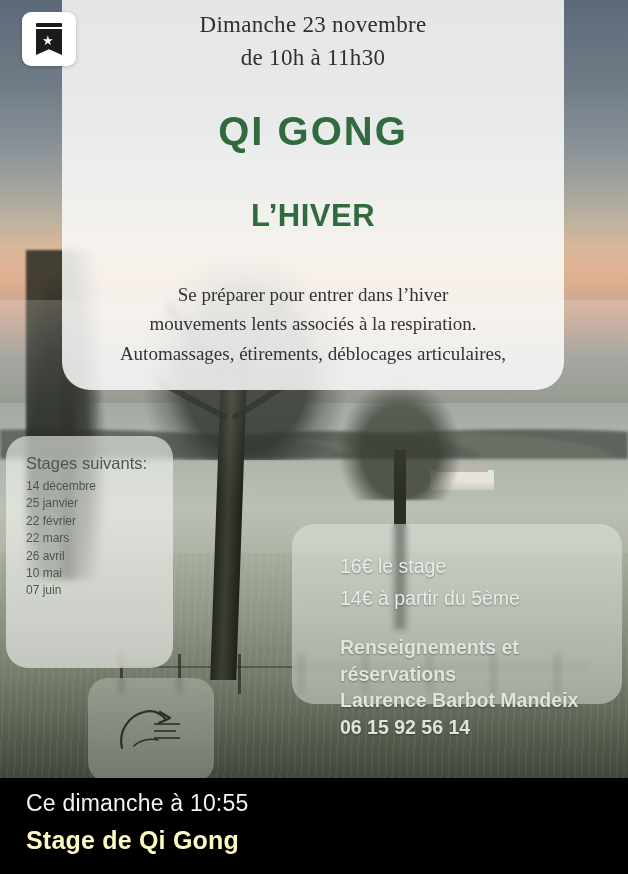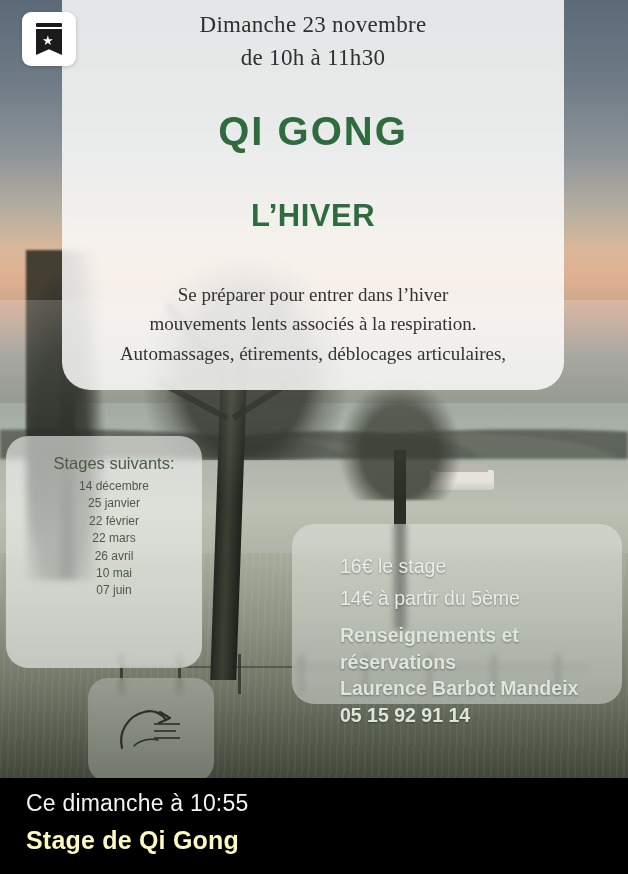--- a/index.html
+++ b/index.html
@@ -188,25 +188,24 @@
   .desc {
     margin-top: 46px;
     font-family: "Liberation Serif", serif;
     font-size: 19px;
     line-height: 1.55;
     color: #333;
   }
 
   .card-dates {
     left: 6px; top: 436px;
-    width: 196px; height: 232px;
+    width: 167px; height: 232px;
     background: rgba(242,244,240,.62);
     border-radius: 22px;
     padding: 18px 0 0 20px;
-    text-align: center;
   }
   .card-dates .lbl {
     font-size: 16.5px;
     color: #4b5a46;
     margin-bottom: 5px;
   }
   .card-dates .d {
     font-size: 12px;
     color: #4b5a46;
     line-height: 1.45;
@@ -219,21 +218,21 @@
     border-radius: 22px;
     padding: 26px 0 0 48px;
   }
   .card-info .price {
     font-size: 19.5px;
     color: #e9eee9;
     line-height: 1.65;
     text-shadow: 0 1px 2px rgba(0,0,0,.35);
   }
   .card-info .contact-head {
-    margin-top: 8px;
+    margin-top: 20px;
     font-size: 19.5px;
     font-weight: bold;
     color: #dde6dd;
     line-height: 1.35;
     text-shadow: 0 1px 2px rgba(0,0,0,.35);
   }
   .card-info .contact-line {
     font-size: 19.5px;
     font-weight: bold;
     color: #dde6dd;
@@ -369,21 +368,21 @@
       <div class="d">10 mai</div>
       <div class="d">07 juin</div>
     </div>
 
     <div class="card card-info">
       <div class="price">16€ le stage</div>
       <div class="price">14€ à partir du 5ème</div>
       <div class="contact-head">Renseignements et</div>
       <div class="contact-head" style="margin-top:0">réservations</div>
       <div class="contact-line">Laurence Barbot Mandeix</div>
-      <div class="contact-line">05 15 92 91 14</div>
+      <div class="contact-line">06 15 92 56 14</div>
     </div>
 
     <div class="card card-logo">
       <svg width="74" height="68" viewBox="0 0 74 68">
         <path d="M8 52 C4 36 14 20 30 16 C40 13 48 18 52 24" fill="none" stroke="#2b2f28" stroke-width="2.2" stroke-linecap="round"></path>
         <path d="M46 16 L56 22 L45 27" fill="none" stroke="#2b2f28" stroke-width="2.2" stroke-linecap="round" stroke-linejoin="round"></path>
         <path d="M20 50 C26 44 36 42 44 44" fill="none" stroke="#2b2f28" stroke-width="1.6" stroke-linecap="round"></path>
         <line x1="40" y1="28" x2="66" y2="28" stroke="#2b2f28" stroke-width="1.6"></line>
         <line x1="40" y1="35" x2="62" y2="35" stroke="#2b2f28" stroke-width="1.6"></line>
         <line x1="40" y1="42" x2="66" y2="42" stroke="#2b2f28" stroke-width="1.6"></line>

